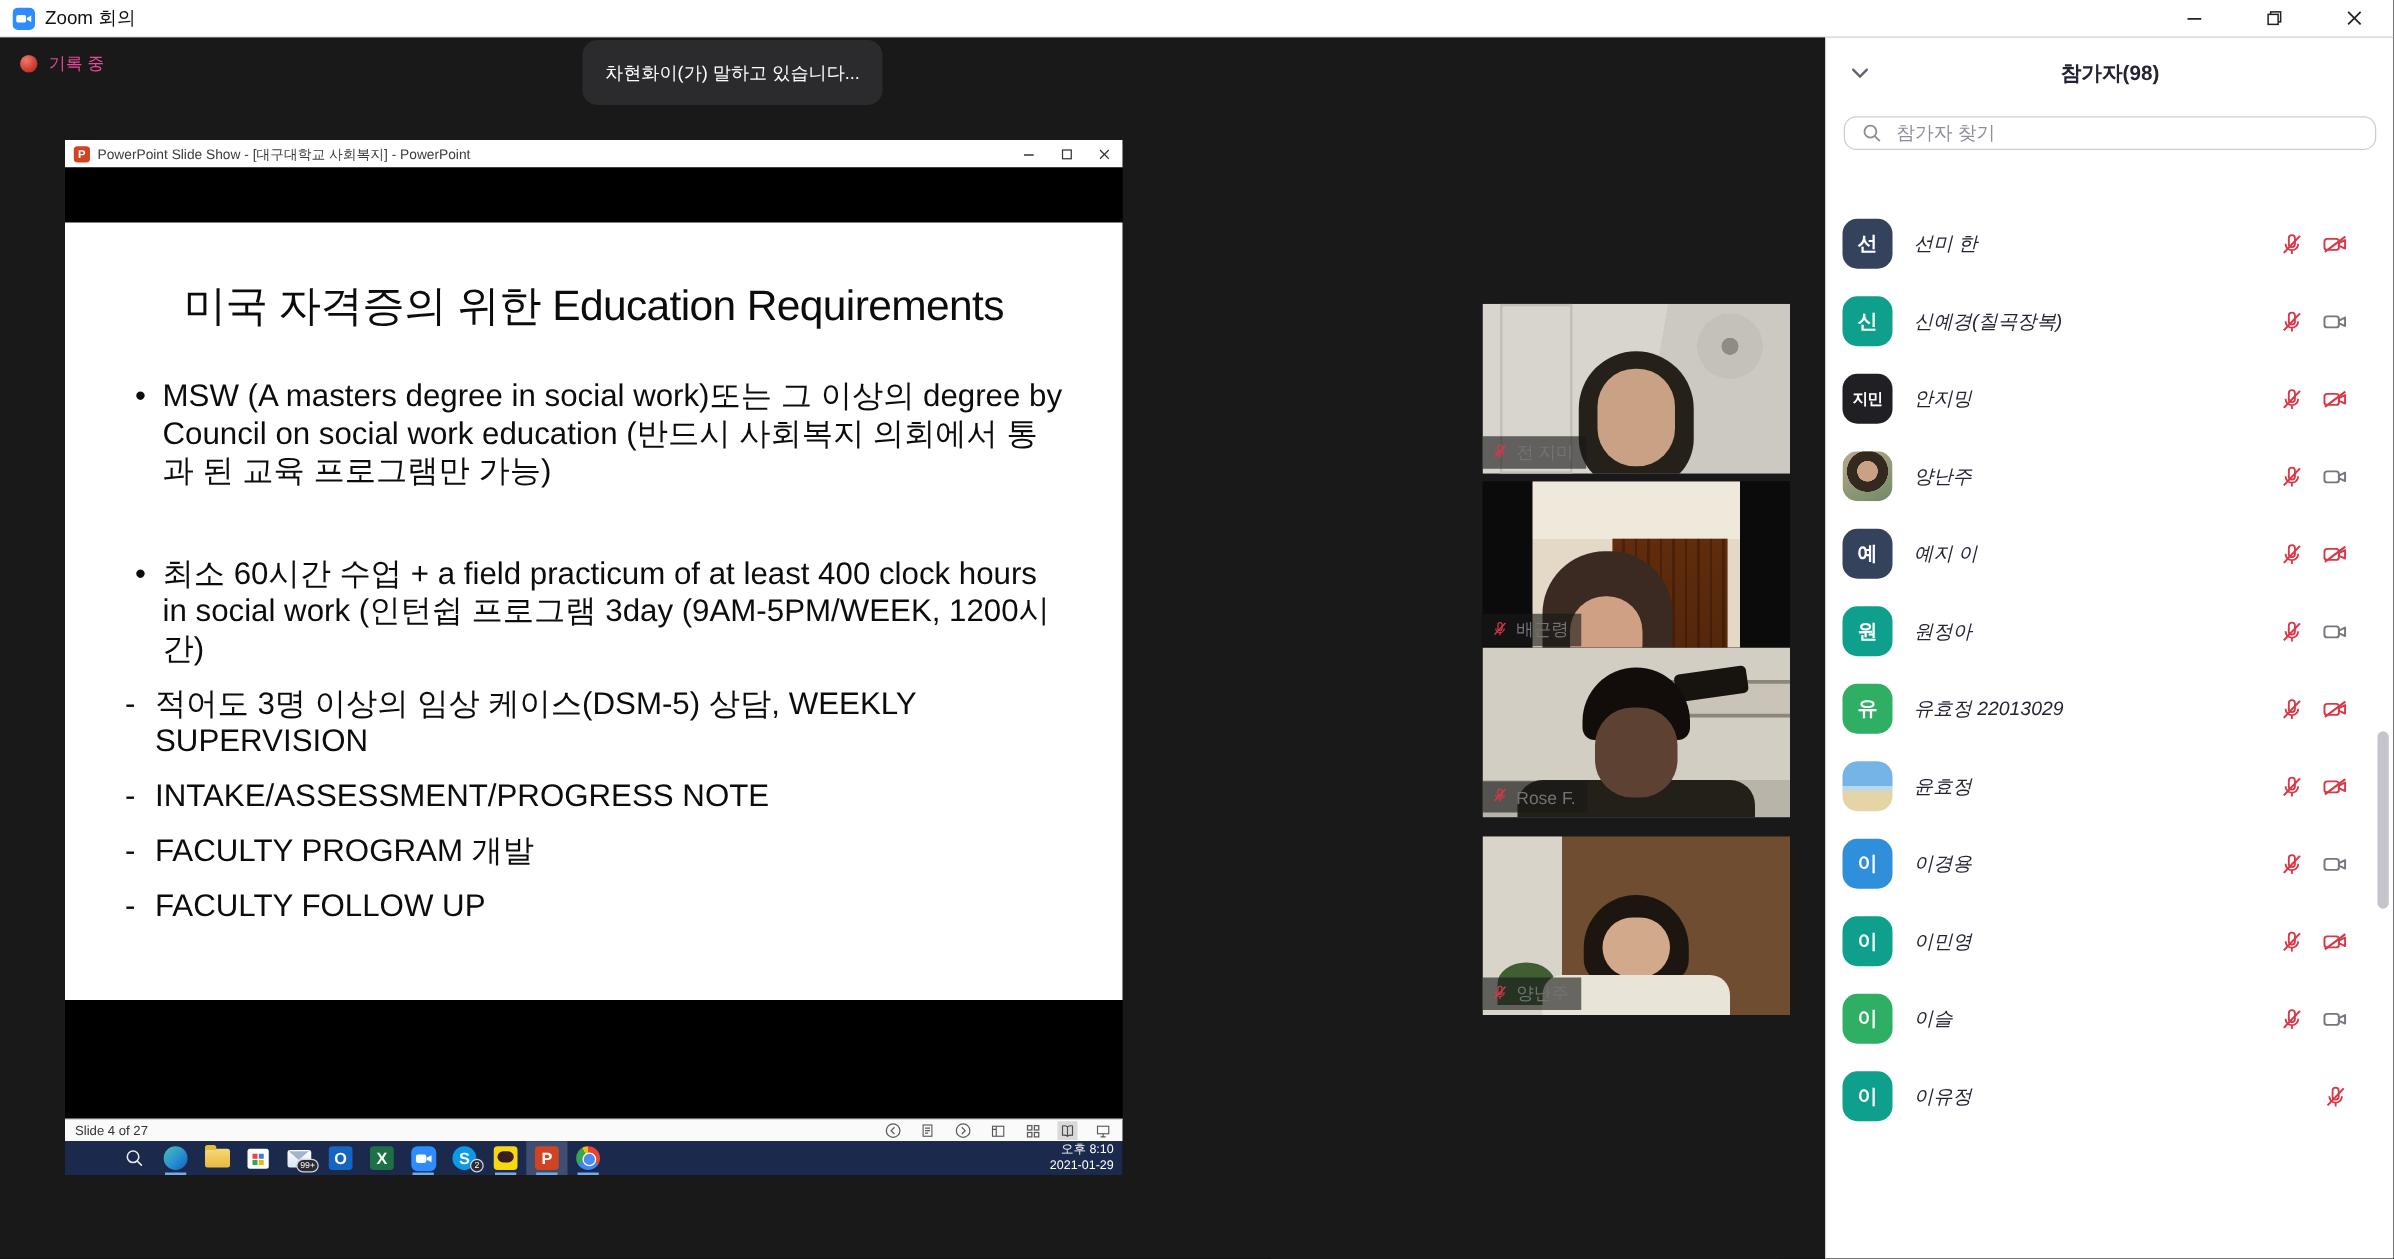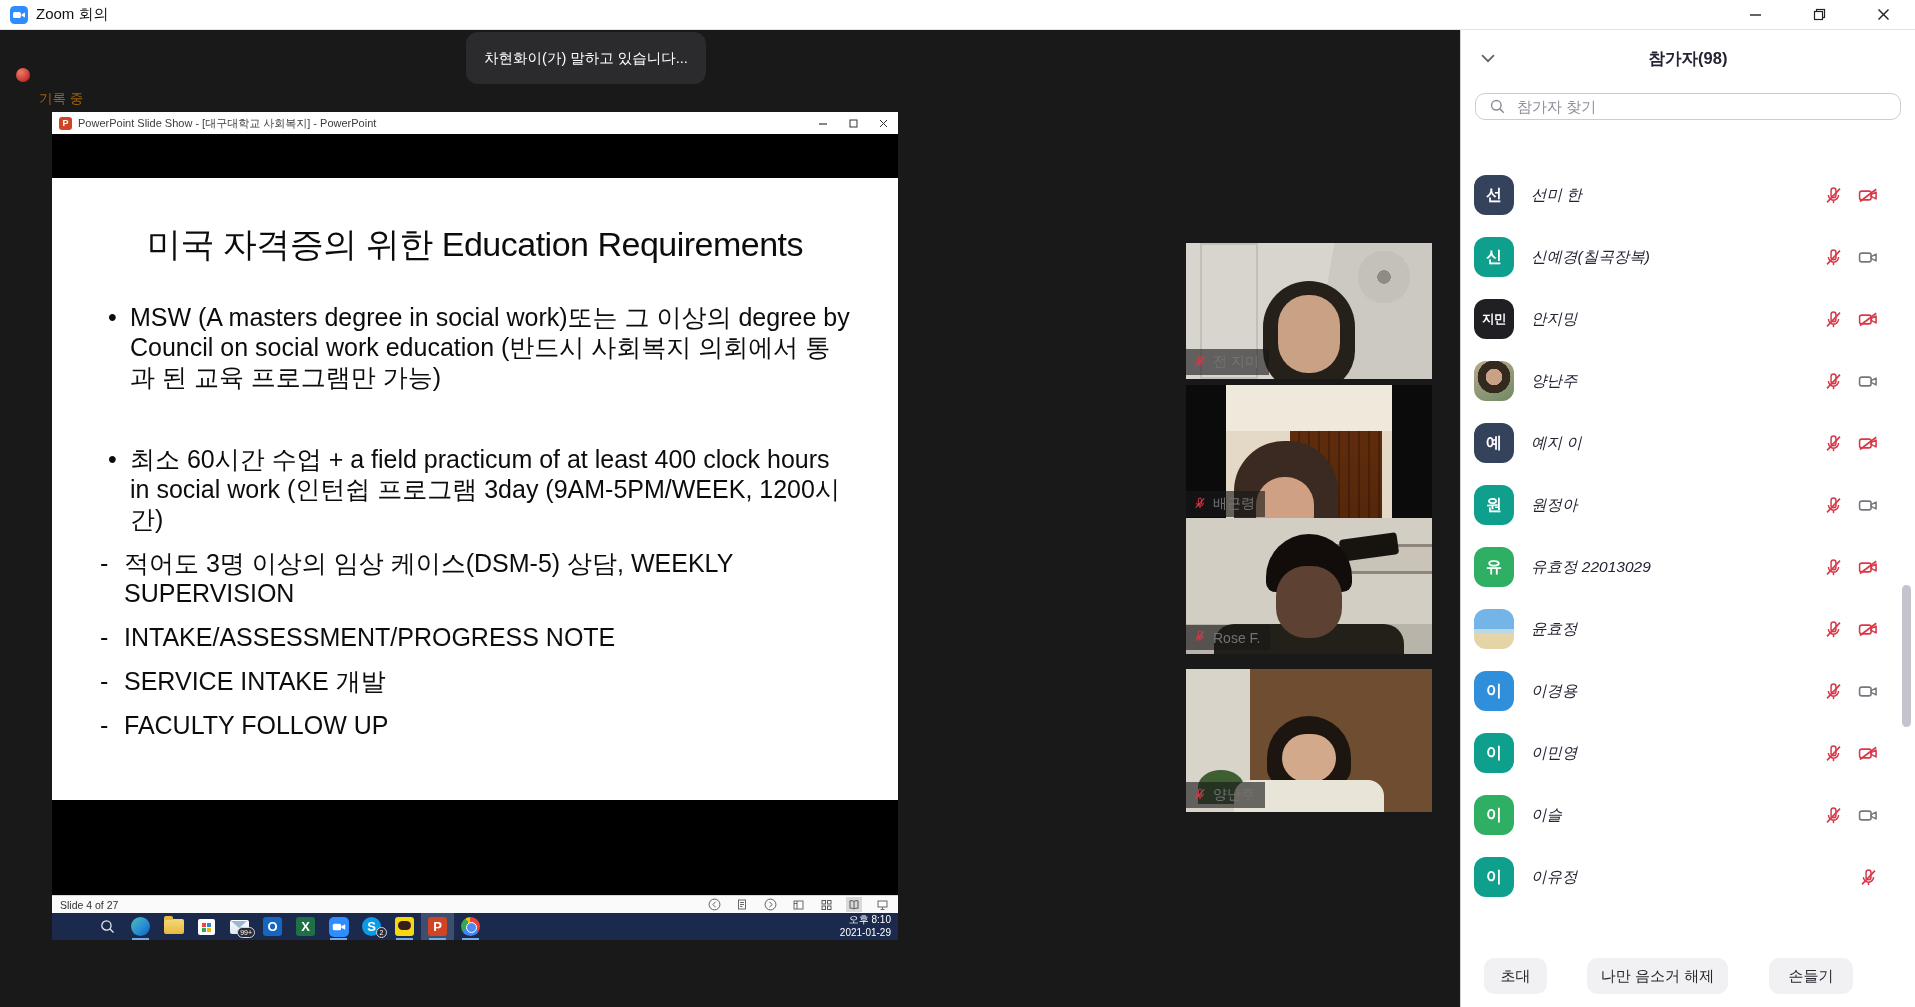--- a/index.html
+++ b/index.html
@@ -10,21 +10,21 @@
   .titlebar{position:absolute;left:0;top:0;width:1915px;height:30px;background:#fff;border-bottom:1px solid #e3e3e3;display:flex;align-items:center;}
   .titlebar .app-ic{width:18px;height:18px;margin:0 8px 0 10px;}
   .titlebar .t-title{font-size:15px;color:#111;}
   .win-controls{margin-left:auto;display:flex;height:30px;}
   .win-btn{width:64px;height:30px;display:flex;align-items:center;justify-content:center;cursor:default;}
 
   
   .workspace{position:absolute;left:0;top:30px;width:1460px;height:977px;background:#191919;}
   .rec-chip{position:absolute;left:16px;top:12px;display:flex;align-items:center;gap:9px;}
   .rec-dot{width:14px;height:14px;border-radius:50%;background:radial-gradient(circle at 35% 30%,#f07a6a,#c2342a 70%);}
-  .rec-label{color:#a16207;font-size:13.5px;margin-top:48px;}
+  .rec-label{color:#ec4899;font-size:13.5px;}
   .toast{position:absolute;left:466px;top:2px;width:240px;height:52px;background:#2b2b2e;border-radius:12px;display:flex;align-items:center;justify-content:center;}
   .toast span{color:#fff;font-size:14.5px;white-space:nowrap;}
 
   
   .ppt{position:absolute;left:52px;top:82px;width:846px;height:828px;display:flex;flex-direction:column;background:#000;}
   .ppt-titlebar{height:22px;background:#fff;display:flex;align-items:center;flex:0 0 auto;}
   .ppt-ico{width:13px;height:13px;border-radius:3px;background:#d04423;color:#fff;font-size:9px;font-weight:bold;display:flex;align-items:center;justify-content:center;margin:0 6px 0 7px;}
   .ppt-title{font-size:11px;color:#3b3b3b;}
   .ppt-controls{margin-left:auto;display:flex;}
   .ppt-wbtn{width:30px;height:22px;display:flex;align-items:center;justify-content:center;color:#333;font-size:10px;}
@@ -217,21 +217,21 @@
             <div class="sl-item d">
               <span class="mk">-</span>
               <span class="txt">적어도 3명 이상의 임상 케이스(DSM-5) 상담, WEEKLY SUPERVISION</span>
             </div>
             <div class="sl-item d">
               <span class="mk">-</span>
               <span class="txt">INTAKE/ASSESSMENT/PROGRESS NOTE</span>
             </div>
             <div class="sl-item d">
               <span class="mk">-</span>
-              <span class="txt">SERVICE INTAKE 개발</span>
+              <span class="txt">FACULTY PROGRAM 개발</span>
             </div>
             <div class="sl-item d">
               <span class="mk">-</span>
               <span class="txt">FACULTY FOLLOW UP</span>
             </div>
           </div>
       </div>
       <div class="desk-bottom"></div>
       <div class="ppt-statusbar">
         <span class="sb-text">Slide 4 of 27</span>
@@ -672,20 +672,15 @@
                 <rect x="9.2" y="3.5" width="5.6" height="11" rx="2.8" fill="none" stroke="#d93848" stroke-width="1.7"></rect>
                 <path d="M6.2 11.5a5.8 5.8 0 0 0 11.6 0" fill="none" stroke="#d93848" stroke-width="1.7"></path>
                 <line x1="12" y1="17.3" x2="12" y2="20.8" stroke="#d93848" stroke-width="1.7"></line>
                 <line x1="4.6" y1="19.8" x2="19.4" y2="4.2" stroke="#d93848" stroke-width="1.9"></line>
               </svg>
             </span>
           </div>
         </div>
       </div>
     <div class="p-scrollbar"></div>
-    <div class="panel-footer">
-      <button class="pf-btn pf-invite">초대</button>
-      <button class="pf-btn pf-unmute">나만 음소거 해제</button>
-      <button class="pf-btn pf-raise">손들기</button>
-    </div>
   </div>
 
 </div>
 
 </body></html>

